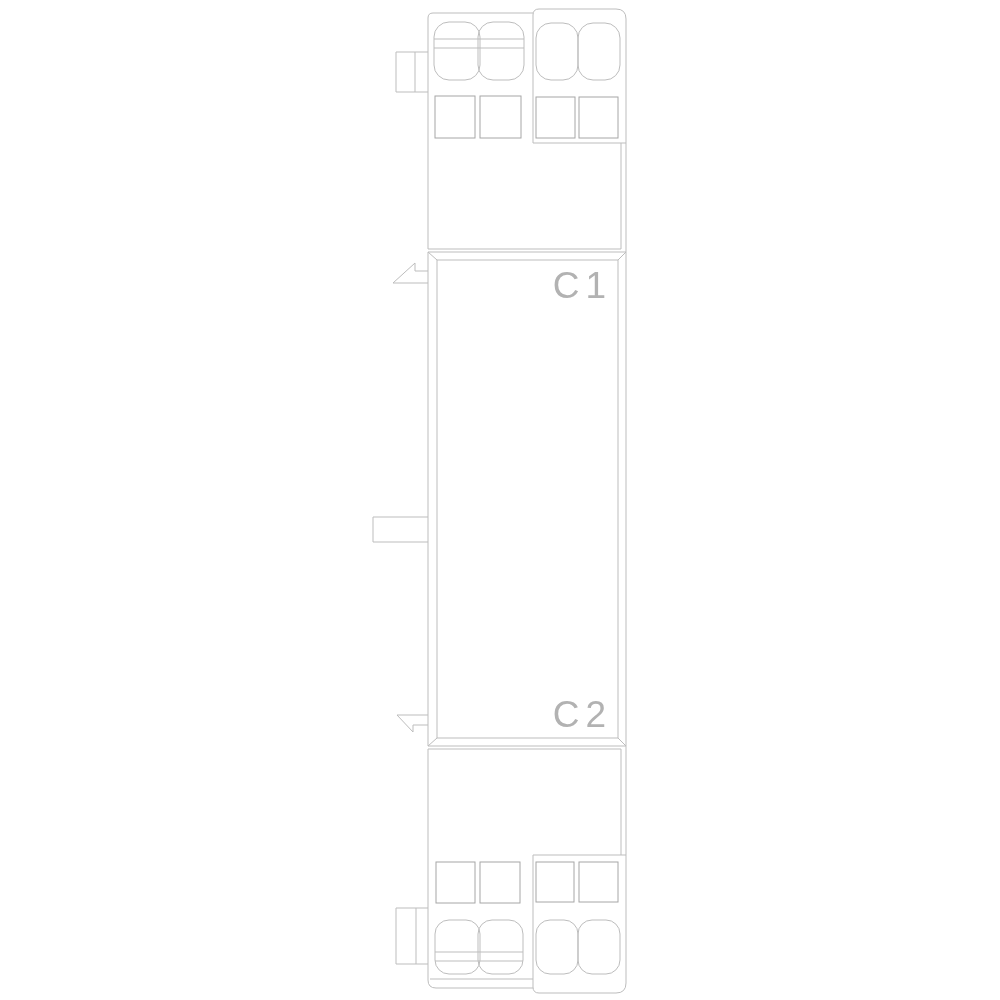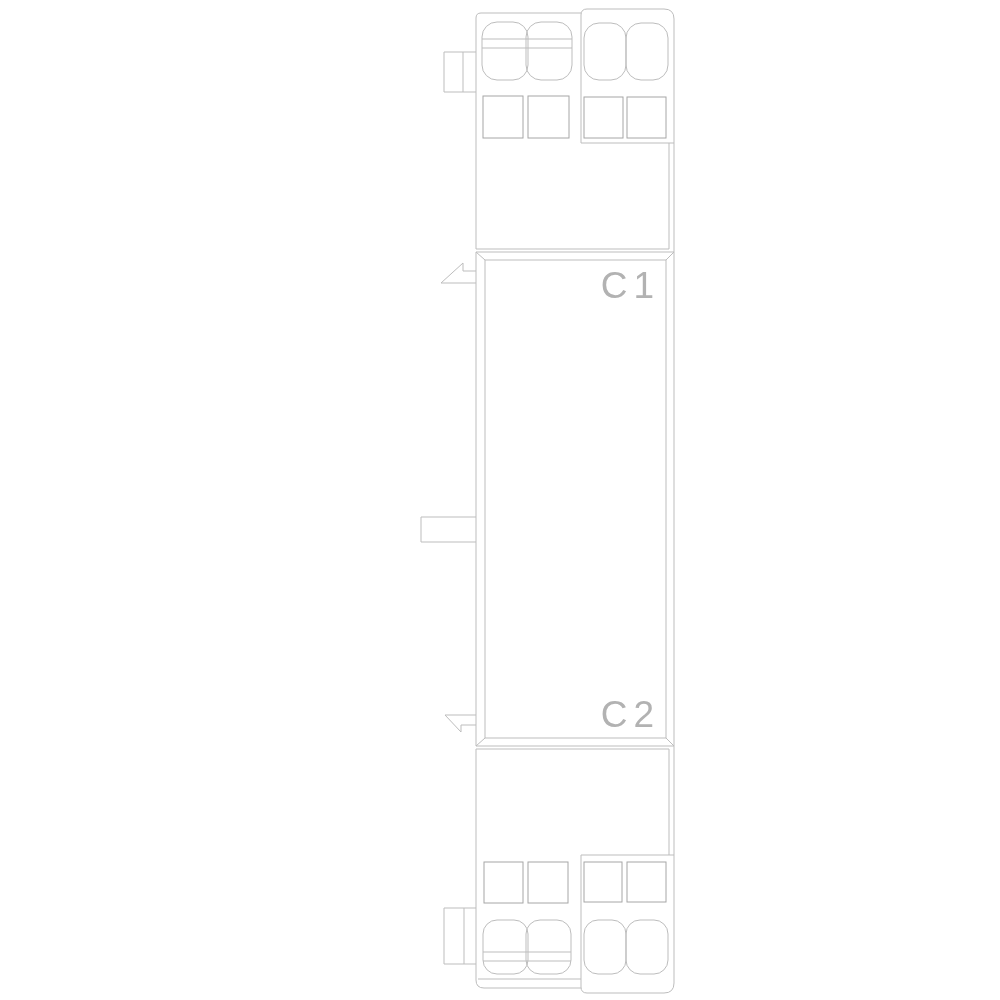--- a/index.html
+++ b/index.html
@@ -7,21 +7,20 @@
     --line:#bdbdbd;
     --line-dark:#a6a6a6;
     --label:#b2b2b2;
   }
   html,body{margin:0;padding:0;background:var(--background);}
   .canvas{
     position:relative;
     width:932px;height:1000px;
     background:var(--background);
     overflow:hidden;
-    padding-left:48px;
   }
   svg{display:block;}
   .ln{fill:none;stroke:var(--line);stroke-width:1;}
   .fw{fill:var(--background);stroke:var(--line);stroke-width:1;}
   .sq{fill:none;stroke:var(--line-dark);stroke-width:1;}
   .lbl{
     fill:var(--label);
     font-family:"Liberation Sans","DejaVu Sans",sans-serif;
     font-size:37px;
     letter-spacing:6px;

